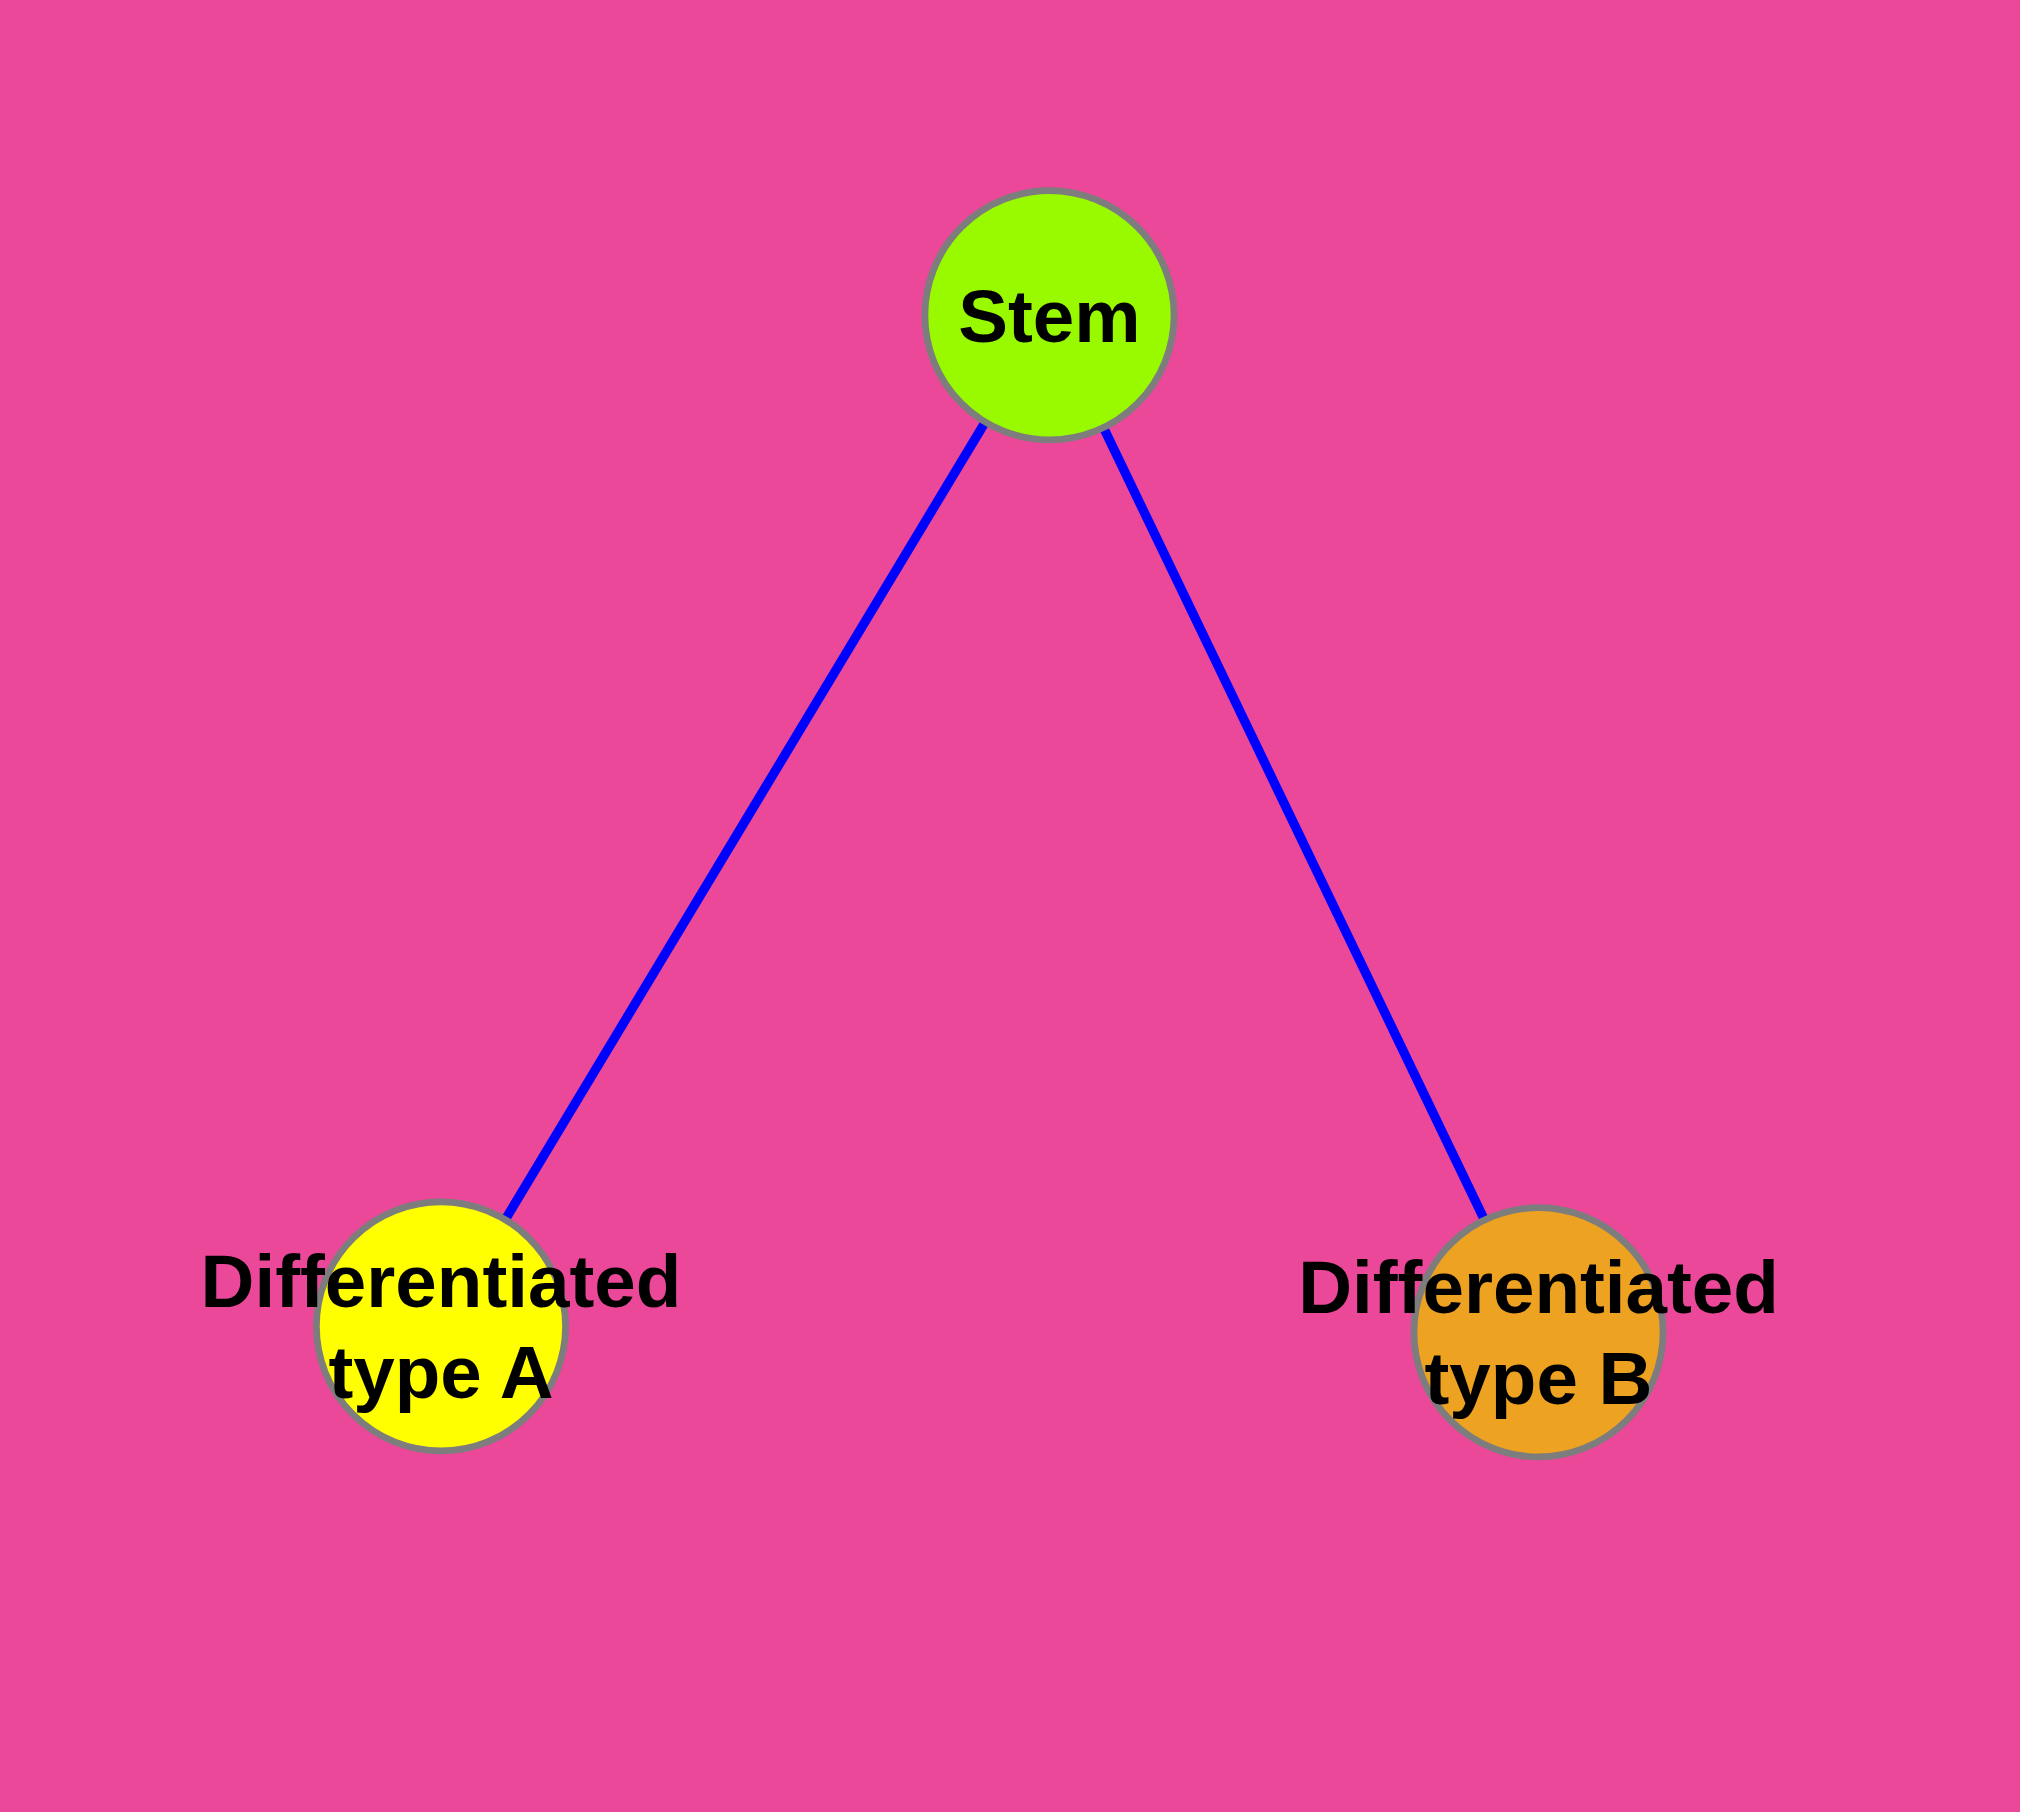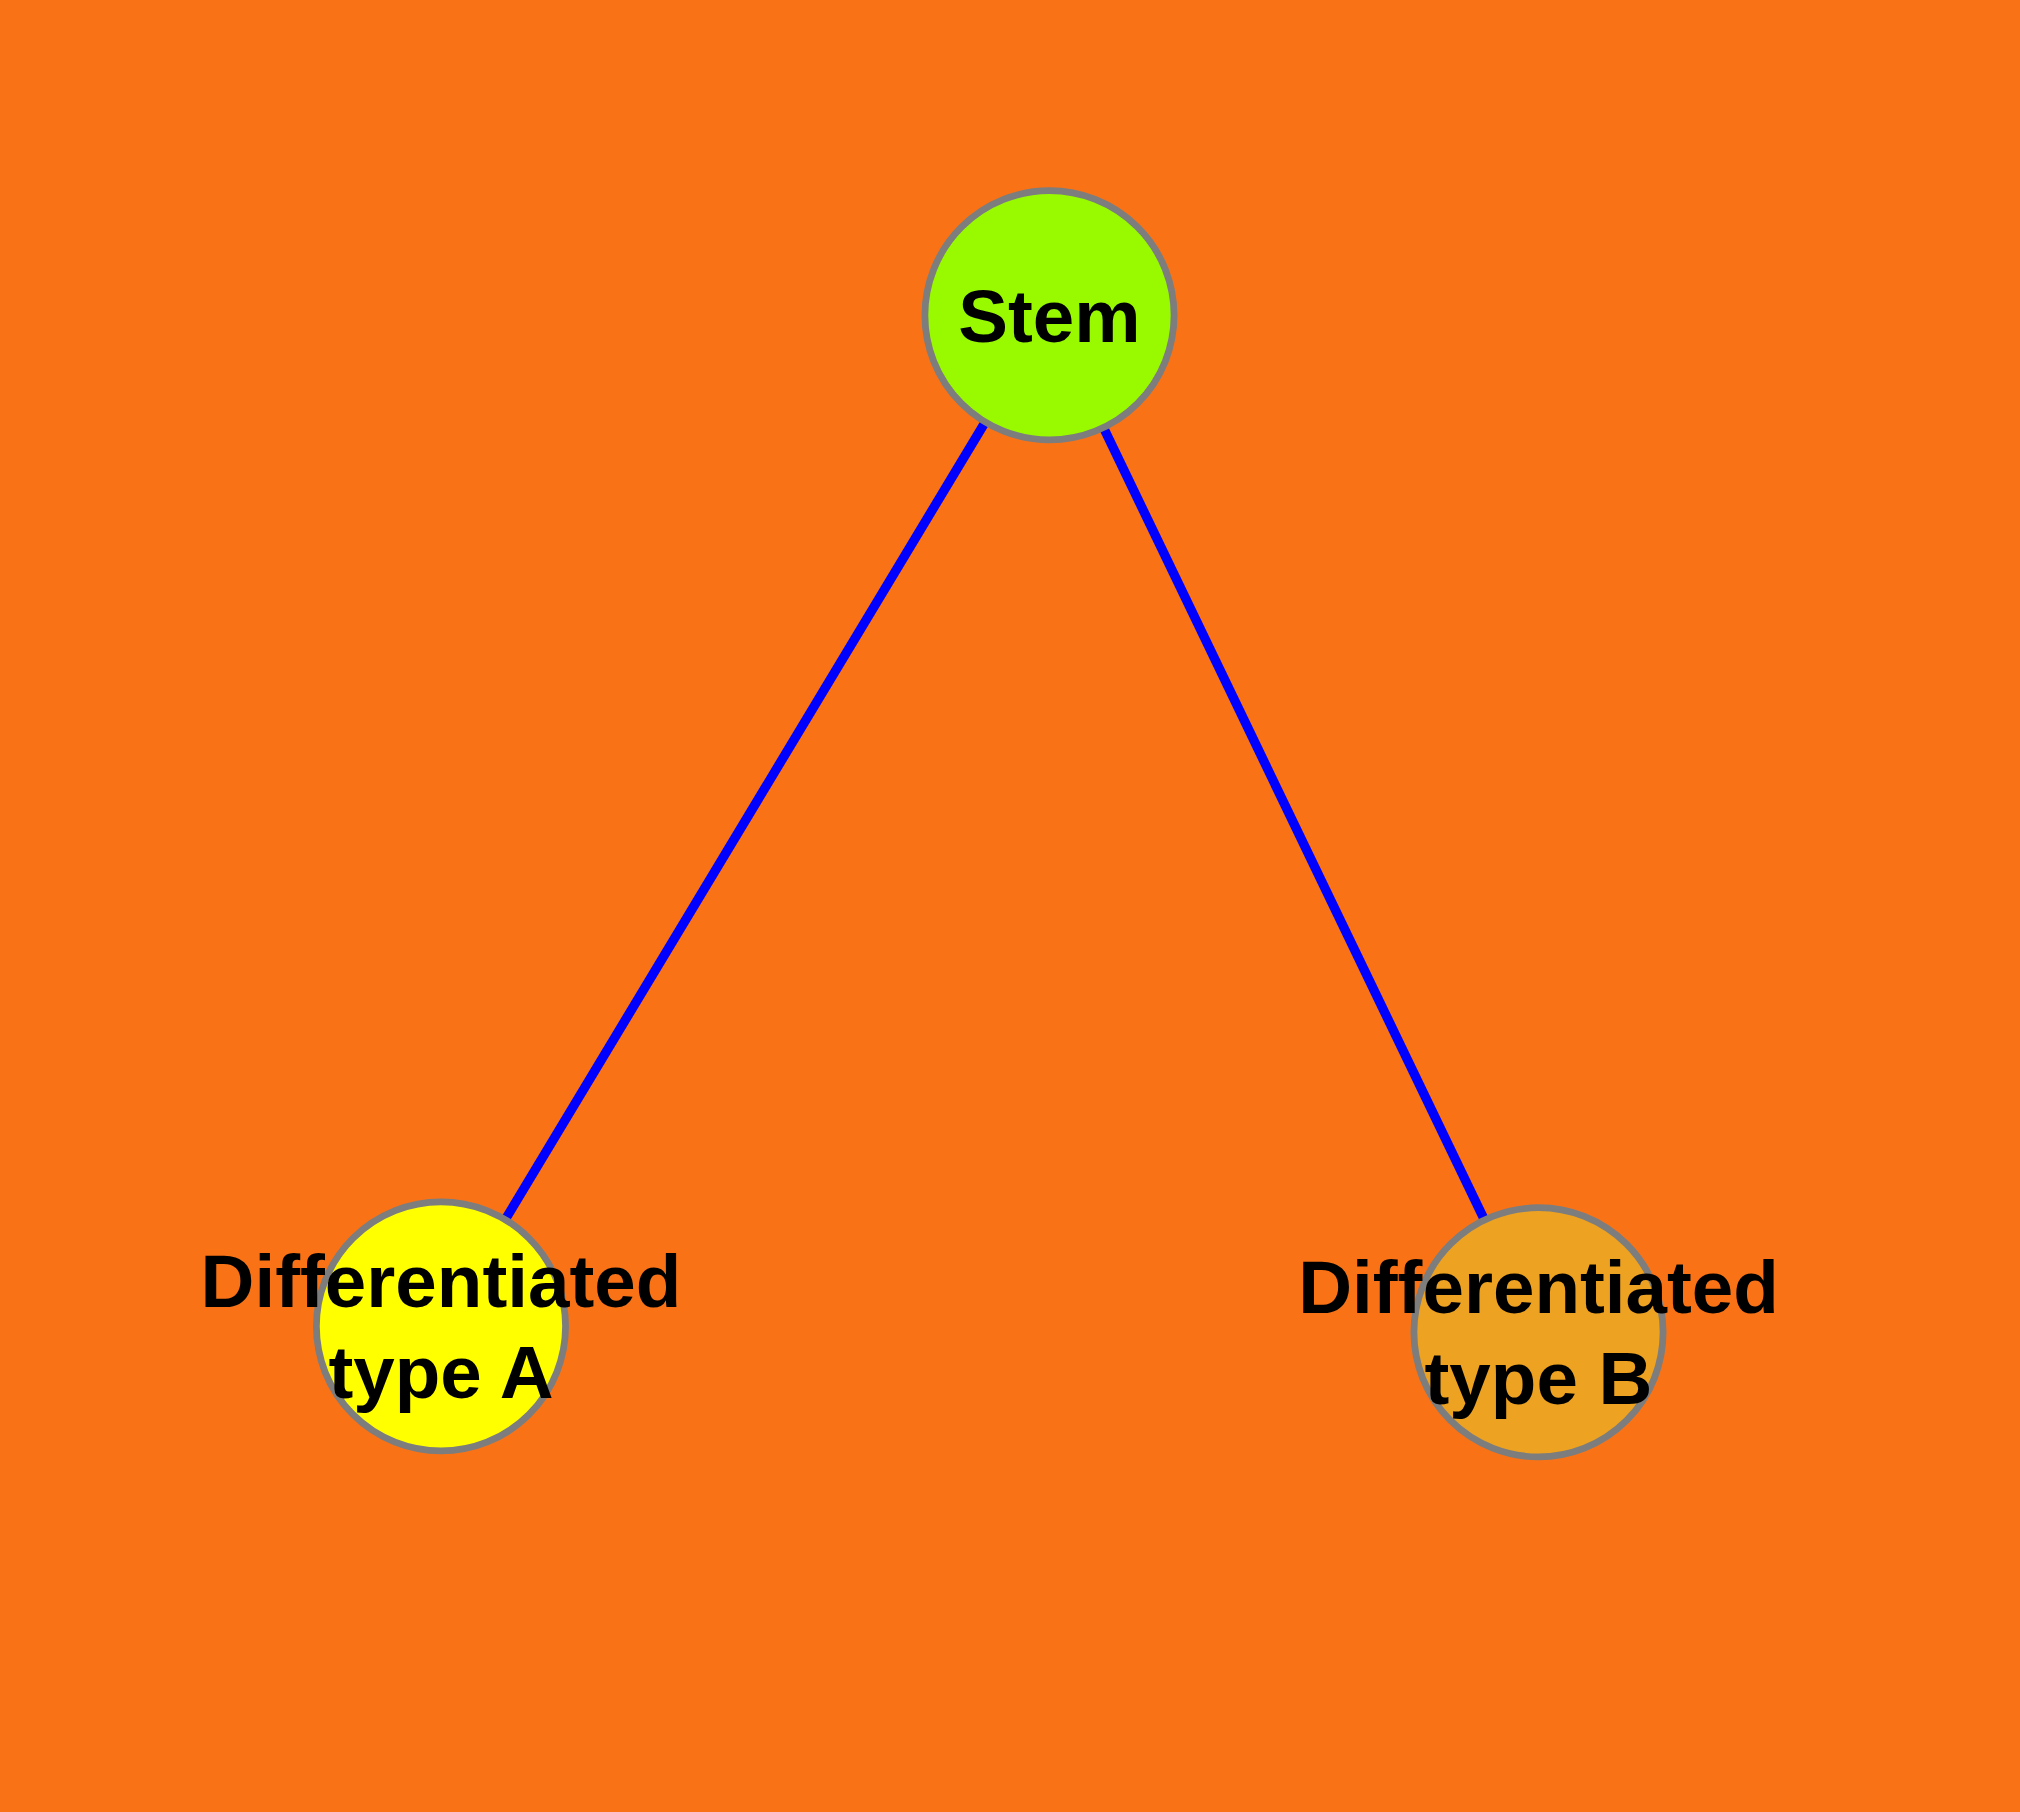--- a/index.html
+++ b/index.html
@@ -21,21 +21,21 @@
     height: 100%;
   }
   .node-label {
     font-family: "Liberation Sans", "DejaVu Sans", sans-serif;
     font-weight: bold;
   }
 </style>
 </head>
 <body>
 
-<div class="canvas" style="background: #f97316;">
+<div class="canvas" style="background: #ec4899;">
   <svg id="graph" xmlns="http://www.w3.org/2000/svg" viewBox="0 0 2384 2138">
       <line x1="1238" y1="372" x2="520" y2="1565" stroke="#0000FF" stroke-width="11"></line>
       <line x1="1238" y1="372" x2="1815" y2="1572" stroke="#0000FF" stroke-width="11"></line>
       <circle cx="1238" cy="372" r="147" fill="#99FA00" stroke="#7D7D7D" stroke-width="8"></circle>
       <circle cx="520" cy="1565" r="147" fill="#FFFF00" stroke="#7D7D7D" stroke-width="8"></circle>
       <circle cx="1815" cy="1572" r="147" fill="#EDA221" stroke="#7D7D7D" stroke-width="8"></circle>
       <text x="1238" text-anchor="middle" fill="#000000" font-size="88" class="node-label"><tspan x="1238" y="403">Stem</tspan></text>
       <text x="520" text-anchor="middle" fill="#000000" font-size="88" class="node-label"><tspan x="520" y="1542.5">Differentiated</tspan><tspan x="520" y="1649.5">type A</tspan></text>
       <text x="1815" text-anchor="middle" fill="#000000" font-size="88" class="node-label"><tspan x="1815" y="1549.5">Differentiated</tspan><tspan x="1815" y="1656.5">type B</tspan></text>
     </svg>

